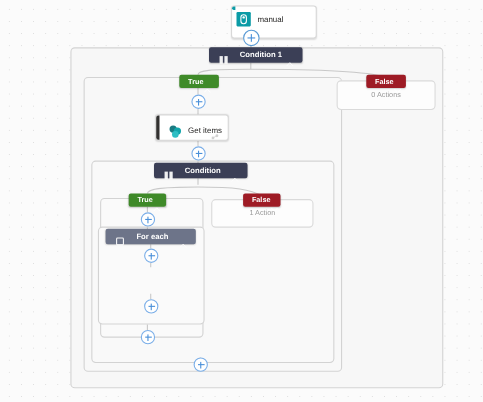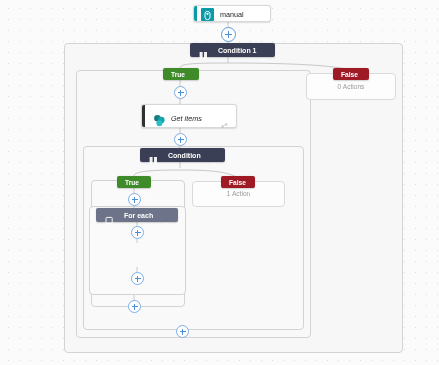--- a/index.html
+++ b/index.html
@@ -143,21 +143,21 @@
       <path d="M137,239 L137,243"></path>
 
       <path d="M137,267 L137,272"></path>
 
       <path d="M134,295 L134,300"></path>
 
       <path d="M182,330 L182,325"></path>
     </g>
   </svg>
 
-  <div class="card" style="left:193px;top:5px;width:78px;height:17px;">
+  <div class="card" style="left:210px;top:5px;width:78px;height:30px;flex-direction:column;">
     <div class="accent"></div>
     <div class="cbody">
       <div class="cicon" style="left:4px;top:2px;width:13px;height:13px;background:#0b9ba6;border-radius:1px;">
         <svg viewBox="0 0 13 13" width="13" height="13">
           <rect x="4" y="2.4" width="5" height="8.2" rx="2.4" fill="none" stroke="#ffffff" stroke-width="1"></rect>
           <circle cx="6.5" cy="4.8" r="1.1" fill="#ffffff"></circle>
         </svg>
       </div>
       <div class="ctitle" style="left:23px;top:3px;">manual</div>
     </div>
@@ -196,21 +196,21 @@
     <span class="plabel">False</span>
     <span class="pchev">
       <svg viewBox="0 0 7 5" width="7" height="5">
           <path d="M0.6 1 L3.5 4 L6.4 1" stroke="#ffffff" stroke-width="0.9" fill="none"></path>
         </svg>
     </span>
   </div>
 
   <div class="plus" style="left:174px;top:86px;"></div>
 
-  <div class="card dark-accent" style="left:141px;top:104px;width:96px;height:24px;font-style:italic;">
+  <div class="card dark-accent" style="left:141px;top:104px;width:67px;height:24px;">
     <div class="accent"></div>
     <div class="cbody">
       <div class="cicon">
         <svg viewBox="0 0 13 13" width="13" height="13">
           <circle cx="4.4" cy="4.3" r="3.3" fill="#1a7b82"></circle>
           <circle cx="8.3" cy="6.1" r="3.3" fill="#11a5ab"></circle>
           <circle cx="6.4" cy="9.2" r="3.0" fill="#2dbec4"></circle>
         </svg>
       </div>
       <div class="ctitle">Get items</div>

